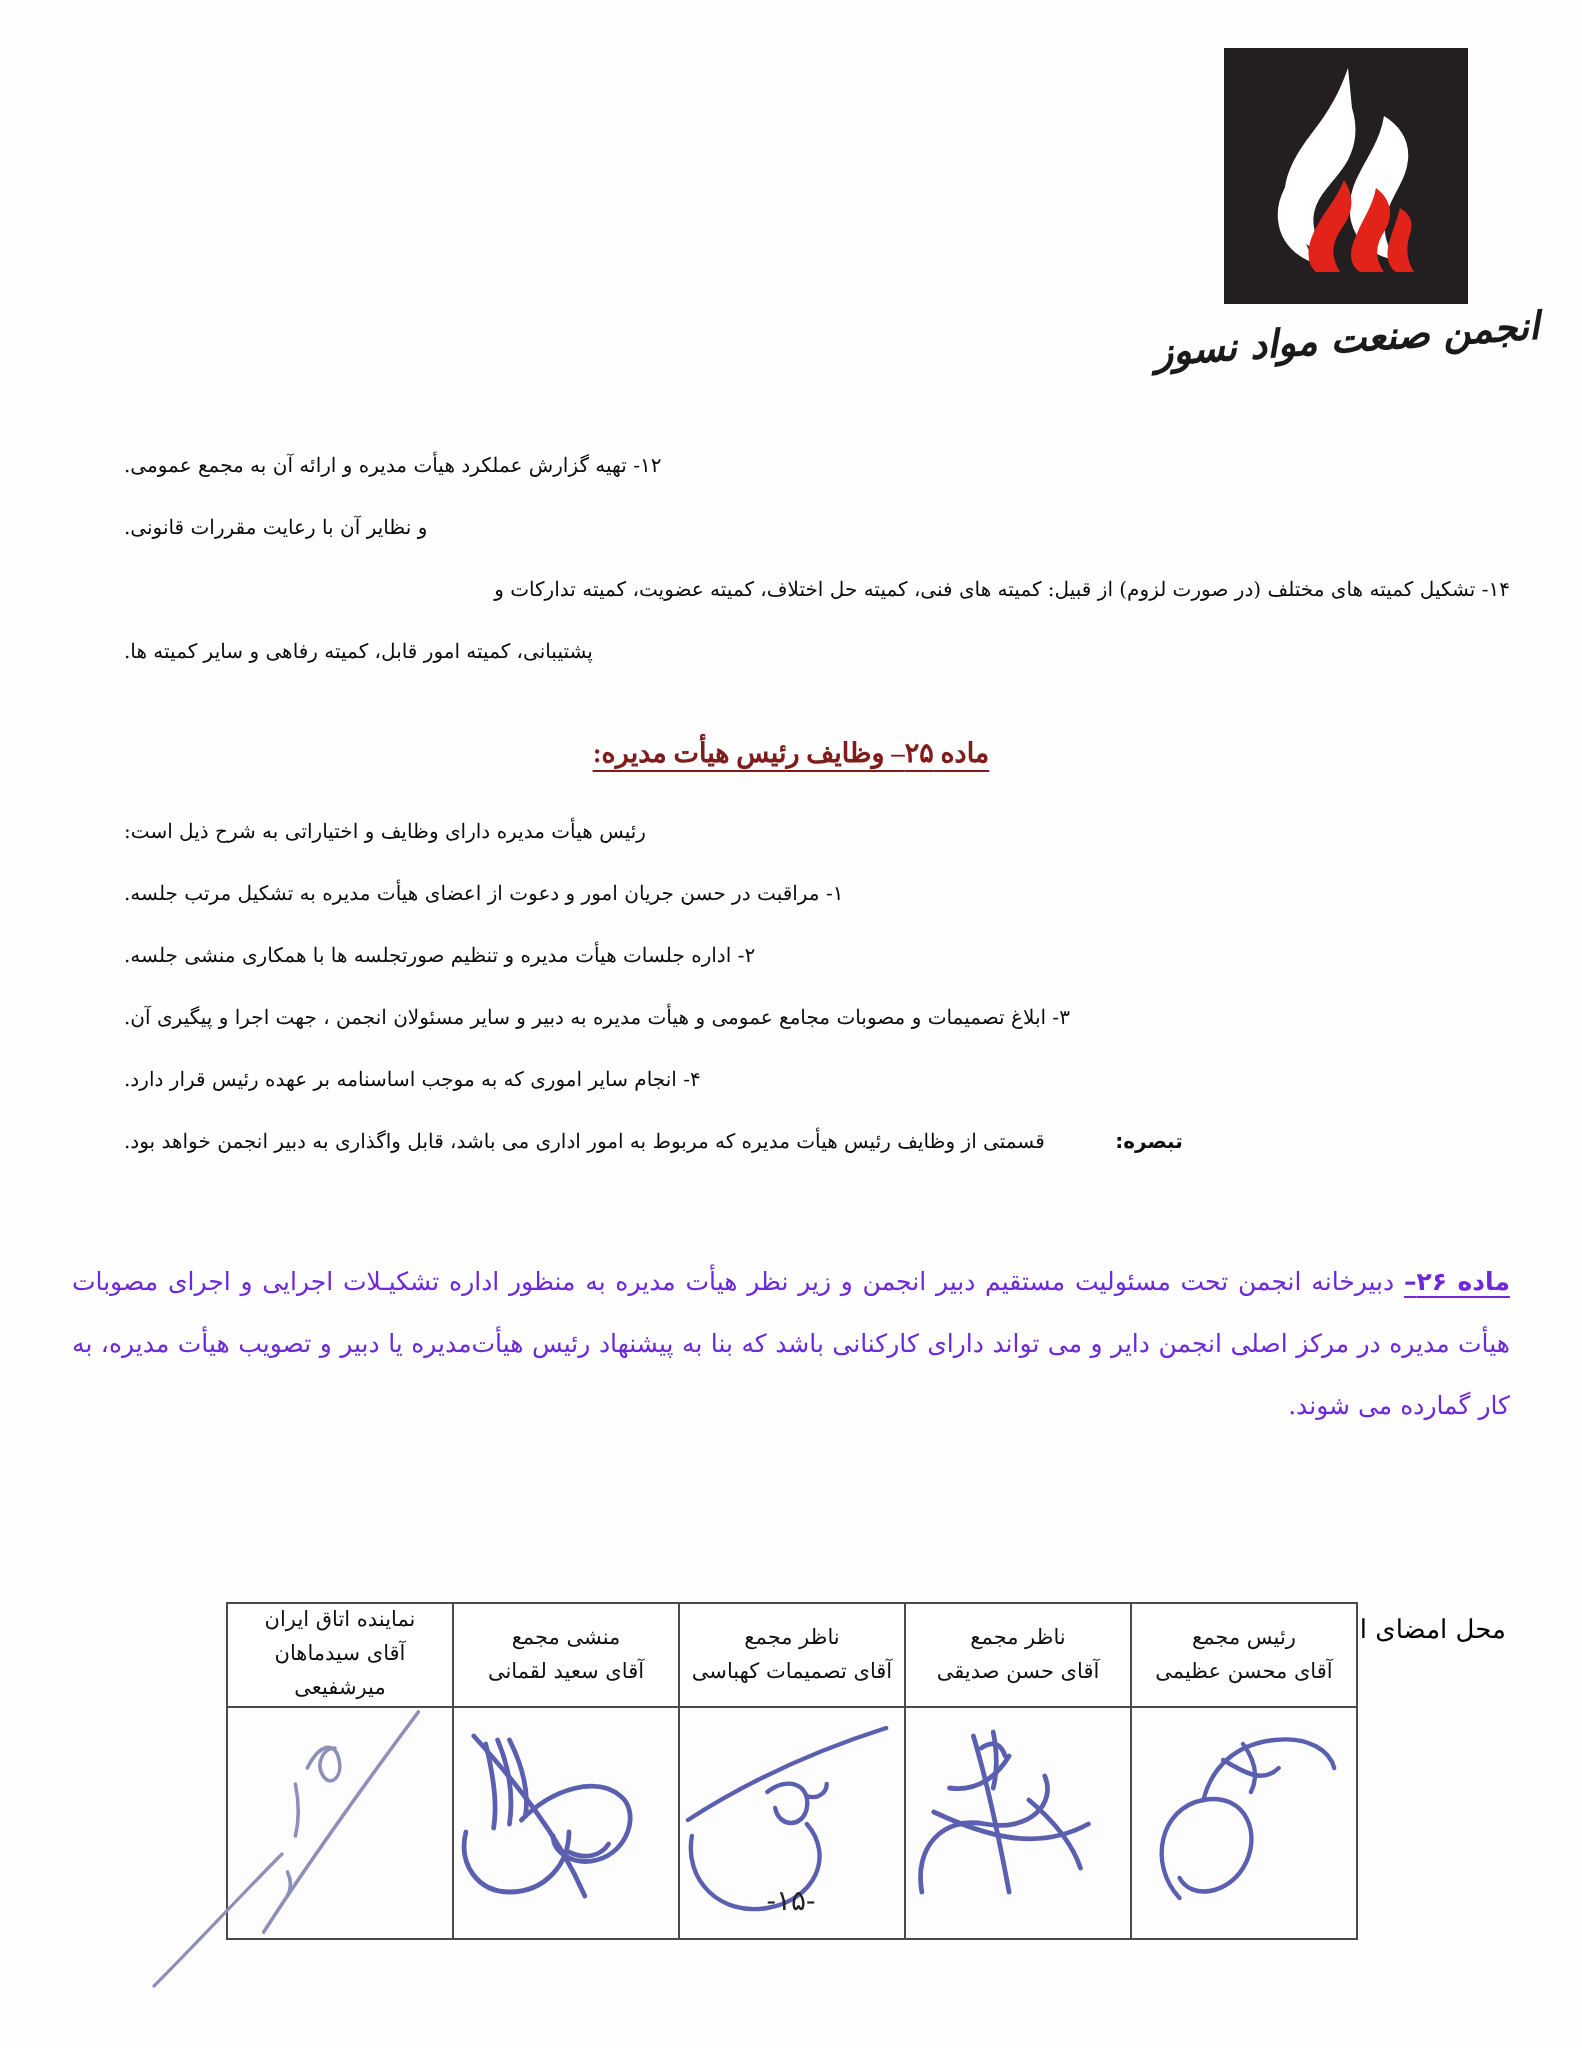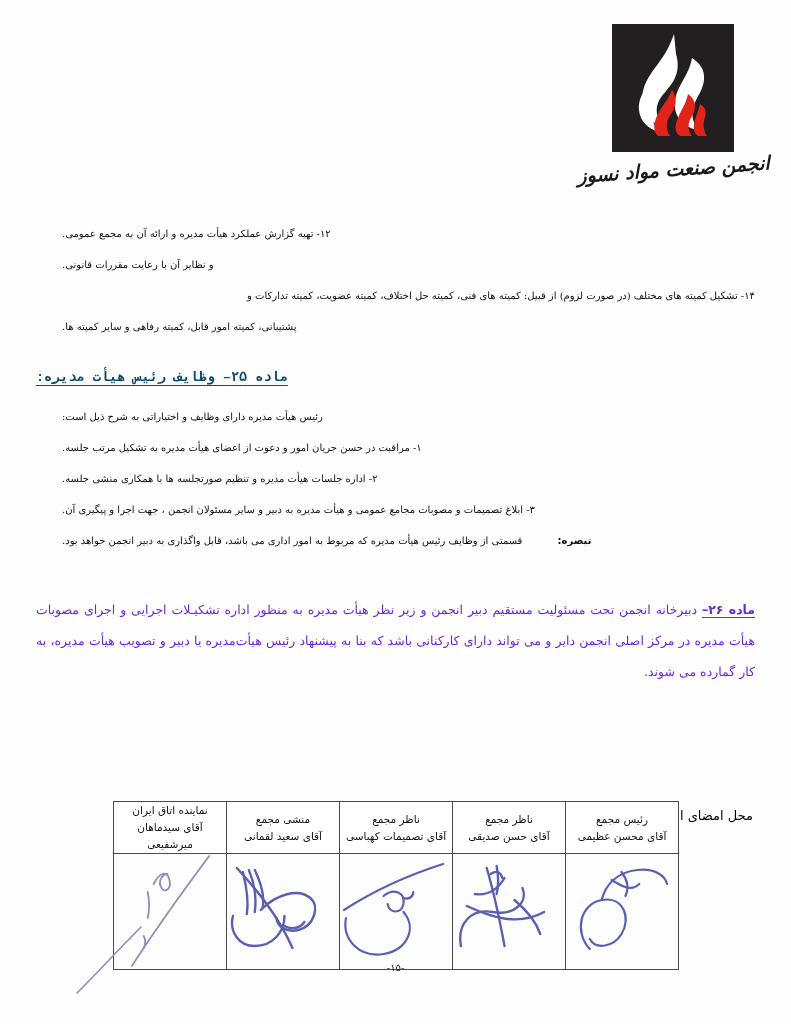--- a/index.html
+++ b/index.html
@@ -77,25 +77,25 @@
   }
   .line.to-left { text-align: left; padding-left: 26px; }
   .line.right-align { text-align: right; }
 
   .spacer-sm { height: 16px; }
   .spacer-md { height: 26px; }
   .spacer-lg { height: 38px; }
 
   
   .heading {
-    font-family: Liberation Mono, monospace;
+    font-family: Liberation Serif, serif;
     font-size: 13.5px;
     font-weight: 700;
-    color: #0c4a6e;
-    text-align: left;
+    color: #7f1d1d;
+    text-align: center;
     white-space: nowrap;
   }
   .heading .u {
     text-decoration: underline;
     text-underline-offset: 4px;
   }
   .para {
     font-family: "DejaVu Serif", "Liberation Serif", serif;
     font-size: 12.5px;
     line-height: 31px;
@@ -159,26 +159,26 @@
     height: 115px;
     vertical-align: middle;
     background: #fdfdfd;
     position: relative;
     overflow: hidden;
   }
   .sig-cell svg { display: block; width: 100%; height: 100%; }
 
   .page-number {
     position: absolute;
-    top: 962px;
+    top: 942px;
     left: 0;
     right: 0;
     text-align: center;
     font-family: "DejaVu Serif", "Liberation Serif", serif;
-    font-size: 10px;
+    font-size: 14px;
     color: #222;
   }
 
   .stray-stroke {
     position: absolute;
     top: 925px;
     right: 640px;
     width: 80px;
     height: 70px;
     pointer-events: none;
@@ -226,20 +226,21 @@
     <div class="heading">
       <span class="u">ماده ۲۵– وظایف رئیس هیأت مدیره:</span>
     </div>
 
     <div class="spacer-sm"></div>
 
     <div class="line to-left">رئیس هیأت مدیره دارای وظایف و اختیاراتی به شرح ذیل است:</div>
     <div class="line to-left">۱- مراقبت در حسن جریان امور و دعوت از اعضای هیأت مدیره به تشکیل مرتب جلسه.</div>
     <div class="line to-left">۲- اداره جلسات هیأت مدیره و تنظیم صورتجلسه ها با همکاری منشی جلسه.</div>
     <div class="line to-left">۳- ابلاغ تصمیمات و مصوبات مجامع عمومی و هیأت مدیره به دبیر و سایر مسئولان انجمن ، جهت اجرا و پیگیری آن.</div>
+    <div class="line to-left">۴- انجام سایر اموری که به موجب اساسنامه بر عهده رئیس قرار دارد.</div>
 
     <div class="line to-left">
       <span class="note-lead">تبصره:</span><span> قسمتی از وظایف رئیس هیأت مدیره که مربوط به امور اداری می باشد، قابل واگذاری به دبیر انجمن خواهد بود.</span>
     </div>
 
     <div class="spacer-lg"></div>
 
     <div class="para">
       <span class="lead">ماده ۲۶</span><span class="lead">–</span>
       <span>دبیرخانه انجمن تحت مسئولیت مستقیم دبیر انجمن و زیر نظر هیأت مدیره به منظور اداره تشکیـلات اجرایی و اجرای</span>

